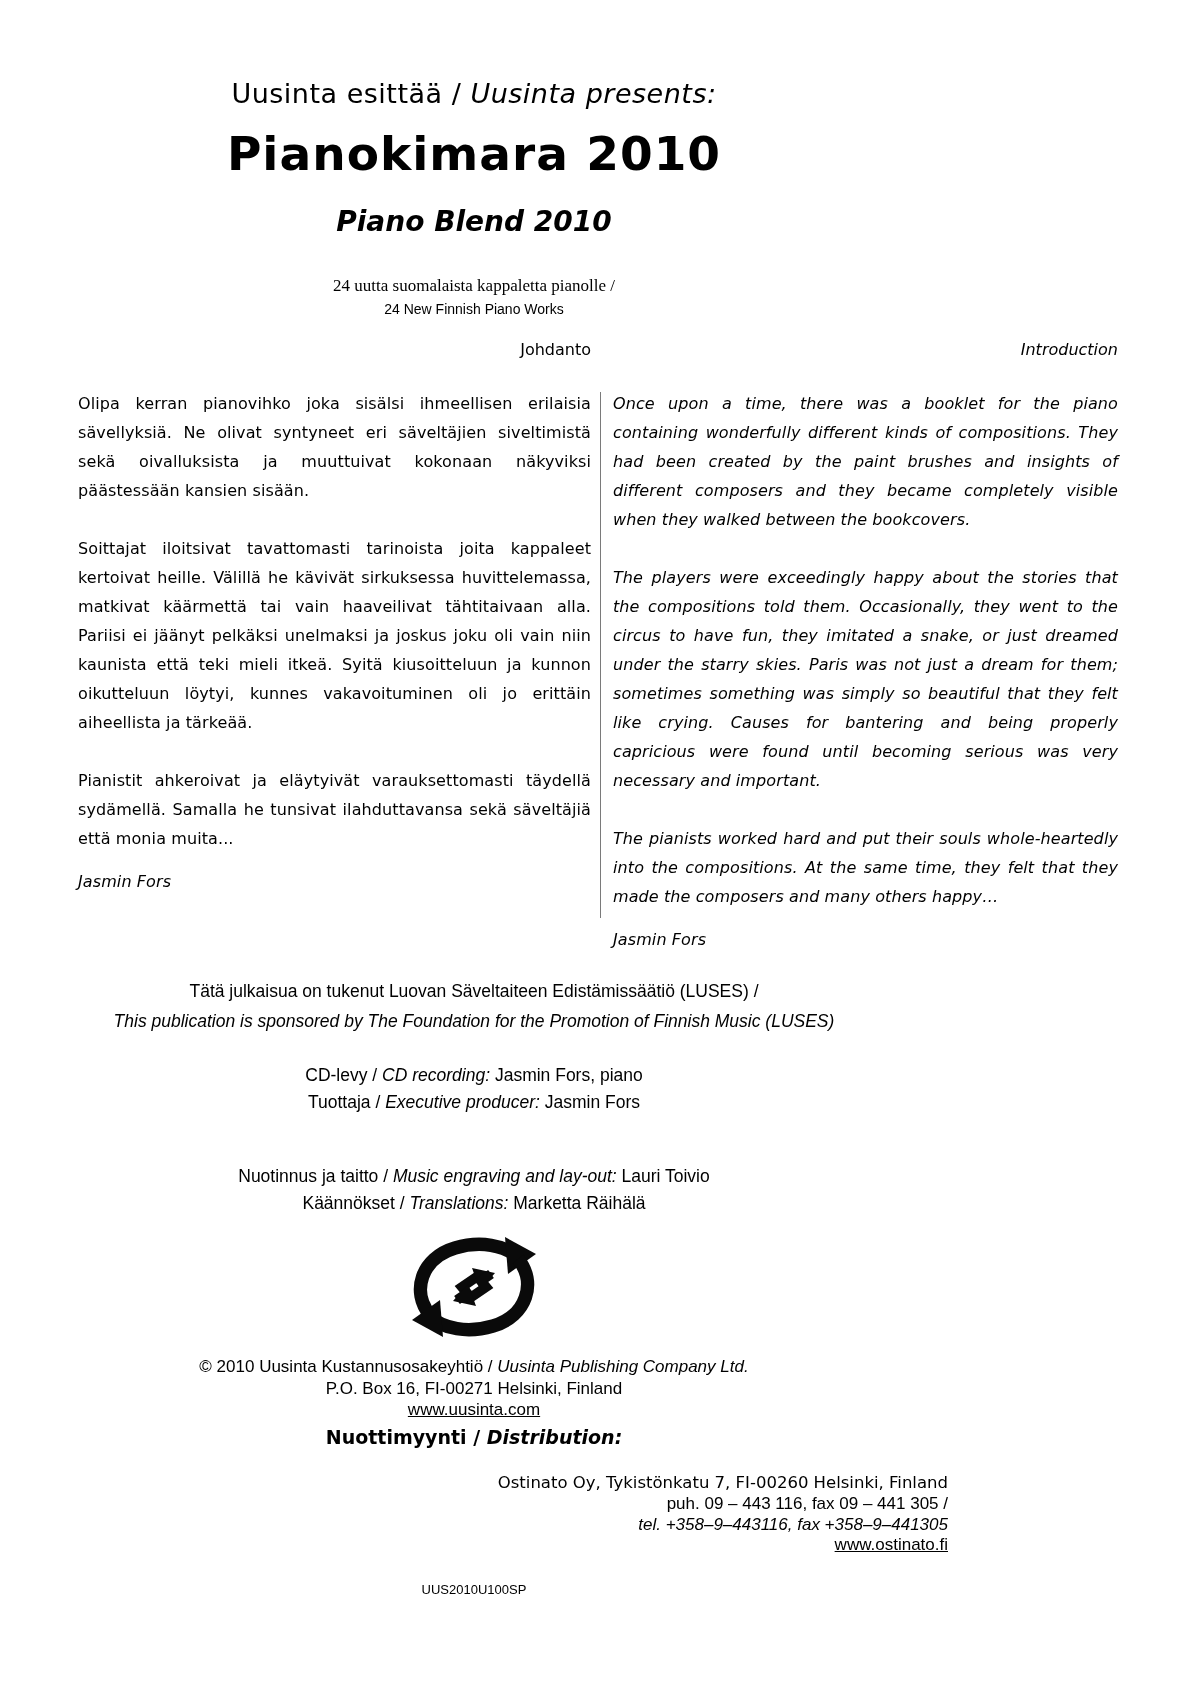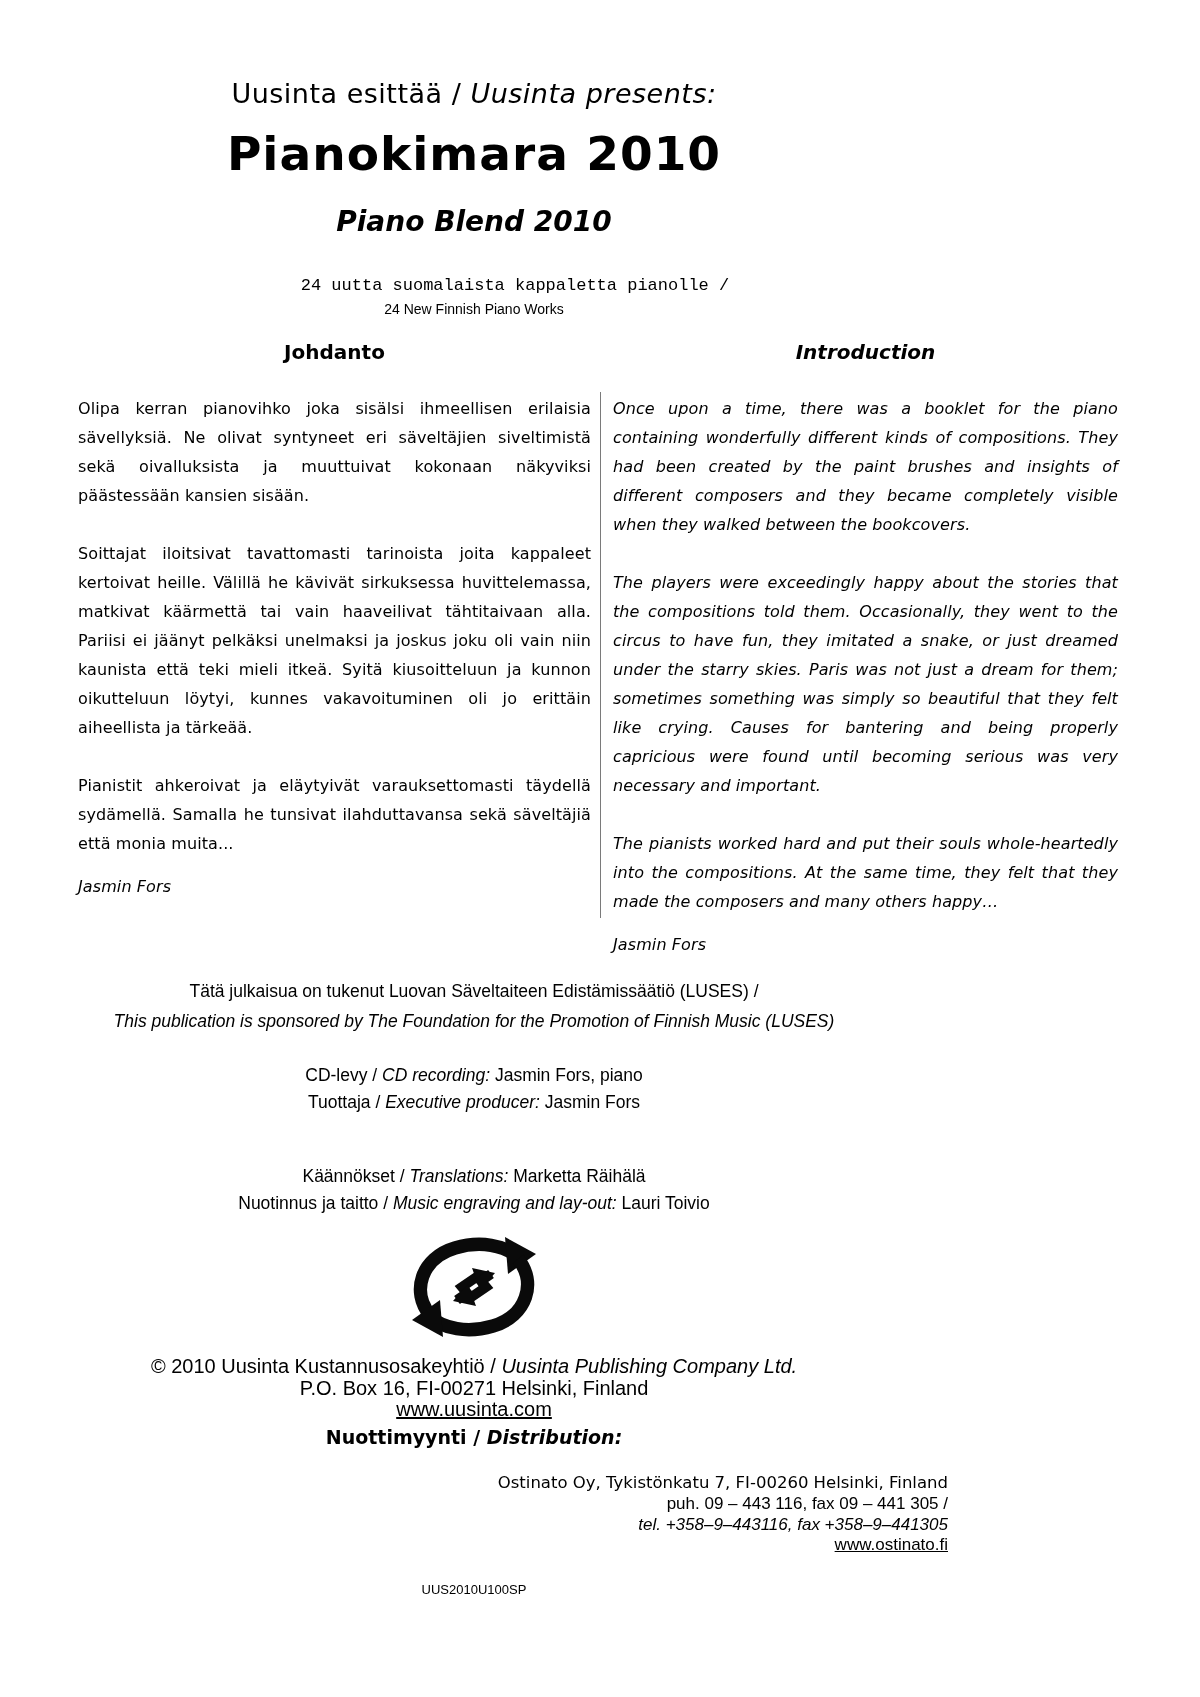--- a/index.html
+++ b/index.html
@@ -12,28 +12,28 @@
     overflow: hidden;
   }
   .abs { position: absolute; }
   .center { left: 0; width: 948px; text-align: center; }
 
   
   .presenter { top: 78px; font-size: 27px; letter-spacing: 0.5px; }
   .presenter .it { font-style: italic; }
   .main-title { top: 126px; font-size: 47px; font-weight: bold; letter-spacing: 1px; }
   .sub-title { top: 205px; font-size: 28px; font-weight: bold; font-style: italic; }
-  .tagline-fi { top: 276px; font-size: 17px; font-family: Liberation Mono, monospace; margin-left: 41px; }
+  .tagline-fi { top: 276px; font-size: 17px; font-family: Liberation Serif, serif; }
   .tagline-en { top: 301px; font-size: 14px; font-family: "Liberation Sans", sans-serif; }
 
   
   .column { top: 340px; }
   #col-left  { left: 78px;  width: 513px; }
   #col-right { left: 613px; width: 505px; }
-  .col-heading { text-align: center; font-weight: bold; font-size: 20px; margin: 0 0 30px 0; }
+  .col-heading { text-align: right; font-weight: normal; font-size: 16px; margin: 0 0 30px 0; }
   #col-right .col-heading { font-style: italic; }
   .column p {
     margin: 0 0 29px 0;
     font-size: 16px;
     line-height: 29px;
     text-align: justify;
     letter-spacing: 0.1px;
   }
   .column p.last { margin-bottom: 14px; }
   #col-right p { font-style: italic; }
@@ -46,21 +46,21 @@
   .it { font-style: italic; }
   .sponsor { top: 976px; font-size: 17.5px; line-height: 30px; }
   .credits-1 { top: 1062px; font-size: 17.5px; line-height: 27px; }
   .credits-2 { top: 1163px; font-size: 17.5px; line-height: 27px; }
 
   
   .logo-wrap { top: 1224px; }
   .logo-wrap svg { display: inline-block; }
 
   
-  .publisher { top: 1356px; font-size: 20px; line-height: 21.5px; }
+  .publisher { top: 1356px; font-size: 17px; line-height: 21.5px; }
   .dist-heading { top: 1426px; font-size: 19px; font-weight: bold; }
   .dist-heading .it { font-style: italic; }
   .distribution { top: 1472px; font-size: 17px; line-height: 20.5px; text-align: right; }
   .catalog { top: 1582px; font-size: 13px; }
 
   a.doclink { color: inherit; text-decoration: underline; cursor: pointer; }
 </style>
 </head>
 <body>
 
@@ -93,22 +93,22 @@
   <div>Tätä julkaisua on tukenut Luovan Säveltaiteen Edistämissäätiö (LUSES) /</div>
   <div class="it">This publication is sponsored by The Foundation for the Promotion of Finnish Music (LUSES)</div>
 </div>
 
 <div class="abs center credits-1 narrow">
   <div><span>CD-levy / </span><span class="it">CD recording:</span><span> Jasmin Fors, piano</span></div>
   <div><span>Tuottaja / </span><span class="it">Executive producer:</span><span> Jasmin Fors</span></div>
 </div>
 
 <div class="abs center credits-2 narrow">
+  <div><span>Nuotinnus ja taitto / </span><span class="it">Music engraving and lay-out:</span><span> Lauri Toivio</span></div>
   <div><span>Käännökset / </span><span class="it">Translations:</span><span> Marketta Räihälä</span></div>
-  <div><span>Nuotinnus ja taitto / </span><span class="it">Music engraving and lay-out:</span><span> Lauri Toivio</span></div>
 </div>
 
 <div class="abs center logo-wrap">
   <svg width="150" height="126" viewBox="0 0 300 252" aria-hidden="true">
     <defs>
       <g id="half">
         <path d="M62,182 C24,136 44,68 112,48 C162,33 212,42 240,68" stroke="#0a0a0a" stroke-width="27" fill="none"></path>
         <polygon points="212,26 274,60 218,100" fill="#0a0a0a"></polygon>
         <path d="M116,152 L136,138 L126,126 L158,104" stroke="#0a0a0a" stroke-width="20" fill="none"></path>
         <polygon points="146,88 192,98 162,132" fill="#0a0a0a"></polygon>

